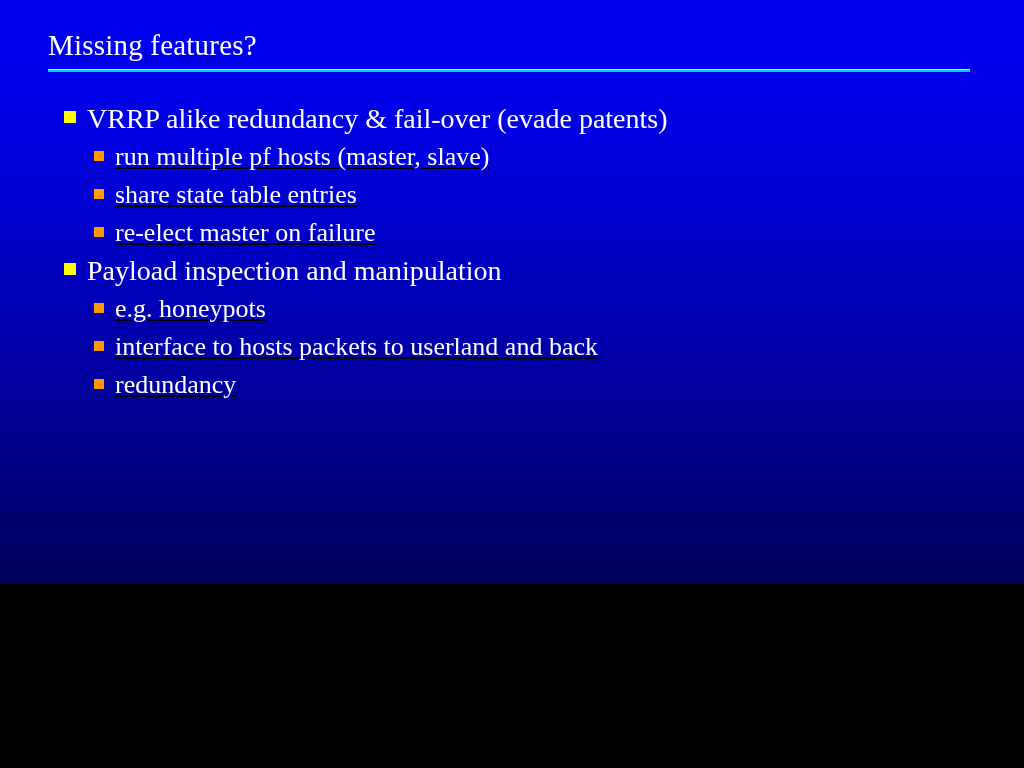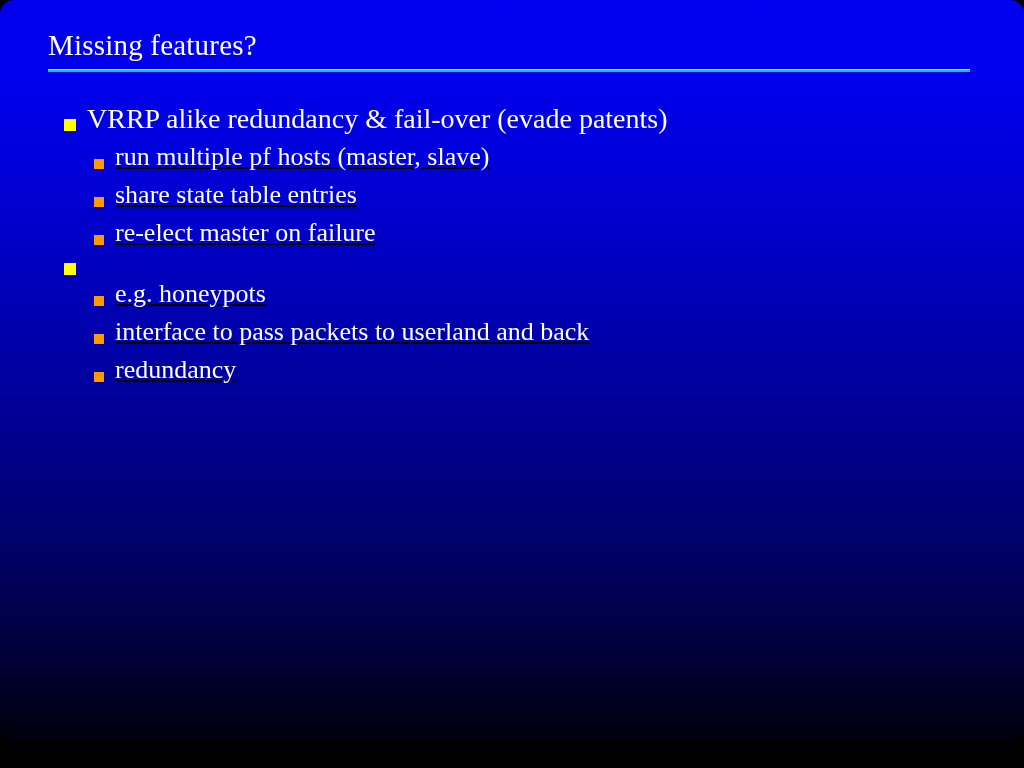--- a/index.html
+++ b/index.html
@@ -11,35 +11,34 @@
     width: 1024px;
     height: 768px;
     overflow: hidden;
     font-family: "Liberation Serif", "DejaVu Serif", serif;
     background: #000000;
   }
 
   #slide {
     position: relative;
     width: 1024px;
-    height: 740px;
+    height: 584px;
     
     background: linear-gradient(to bottom,
         #0000f0 0px,
         #0000ee 70px,
         #0000dd 150px,
         #0000c4 250px,
         #0000a8 350px,
         #00008a 450px,
         #000066 550px,
         #000040 640px,
         #00001c 710px,
         #000000 768px);
     overflow: hidden;
-    border-radius: 14px;
   }
 
   
   #title-area {
     position: absolute;
     left: 48px;
     top: 28px;
     width: 930px;
   }
   #page-title {
@@ -64,21 +63,21 @@
   
   #outline {
     position: absolute;
     left: 0;
     top: 100px;
     width: 1024px;
   }
 
   .bullet-row {
     display: flex;
-    align-items: center;
+    align-items: flex-start;
     white-space: nowrap;
   }
 
   
   .lvl1 {
     padding-left: 64px;
     margin-bottom: 0px;
   }
   .lvl1 .marker {
     width: 12px;
@@ -145,31 +144,32 @@
 
       <div class="bullet-row lvl2">
         <span class="marker"></span>
         <span class="btext">re-elect master on failure</span>
       </div>
     </div>
 
     <div class="group">
       <div class="bullet-row lvl1">
         <span class="marker"></span>
+        <span class="btext">Payload inspection and manipulation</span>
       </div>
 
       <div class="bullet-row lvl2">
         <span class="marker"></span>
         <span class="btext">e.g. honeypots</span>
       </div>
 
 
       <div class="bullet-row lvl2">
         <span class="marker"></span>
-        <span class="btext">interface to pass packets to userland and back</span>
+        <span class="btext">interface to hosts packets to userland and back</span>
       </div>
 
       <div class="bullet-row lvl2">
         <span class="marker"></span>
         <span class="btext">redundancy</span>
       </div>
     </div>
 
   </div>
 </div>

